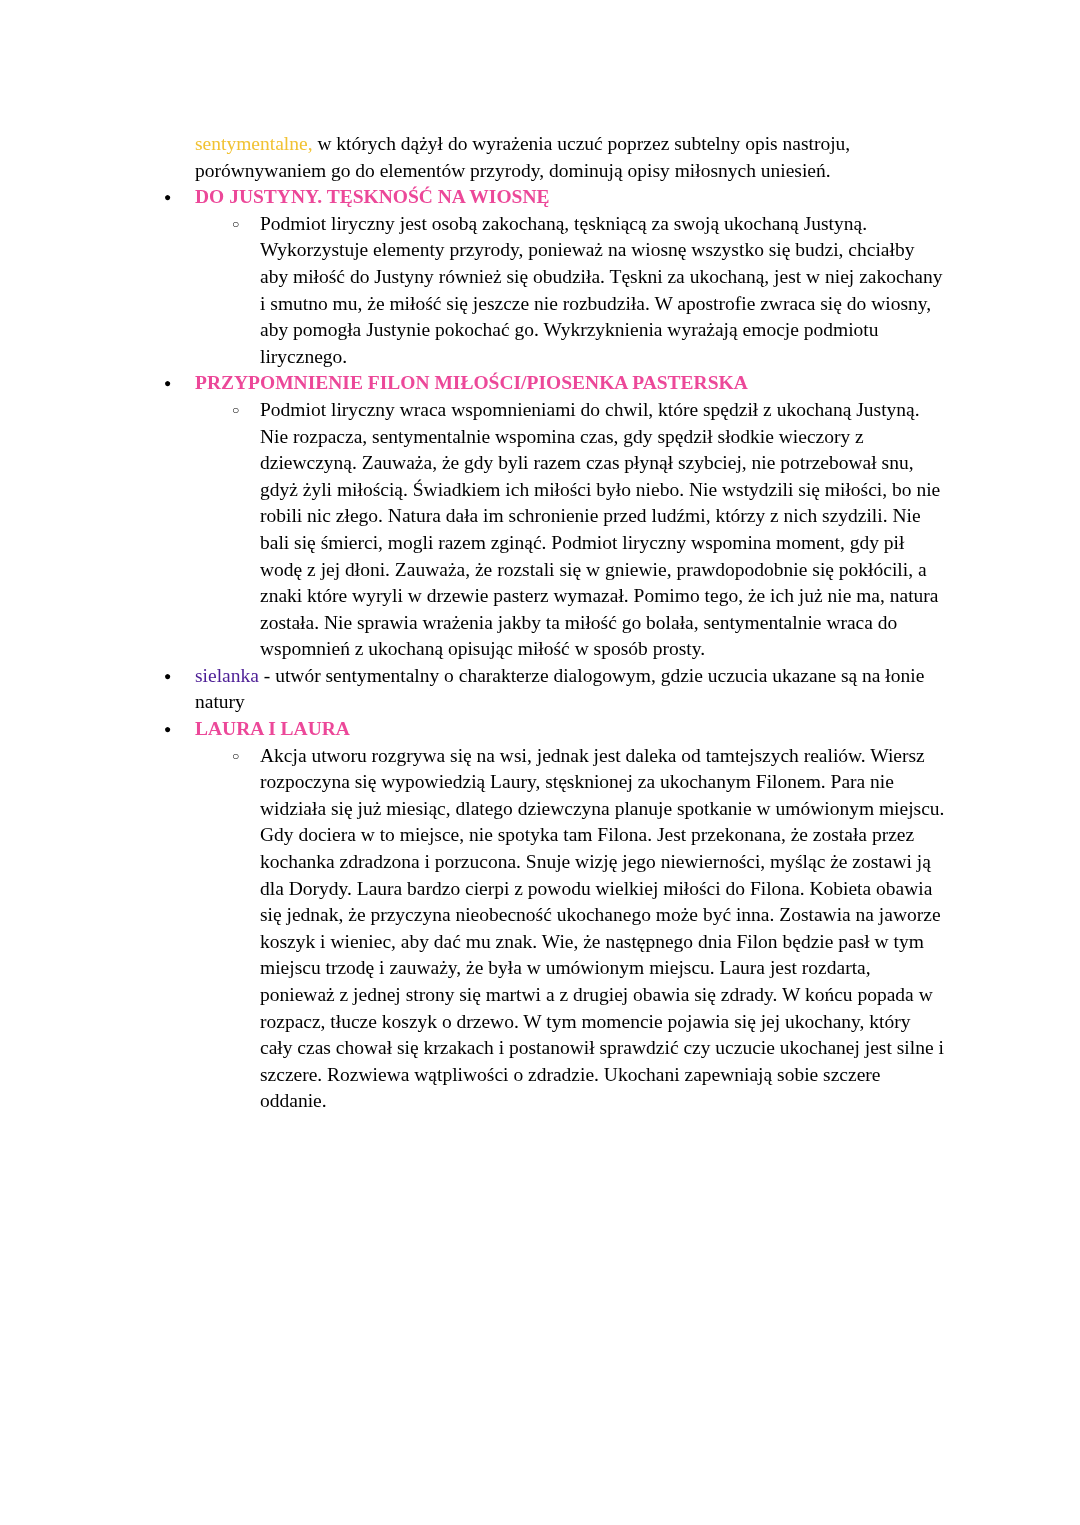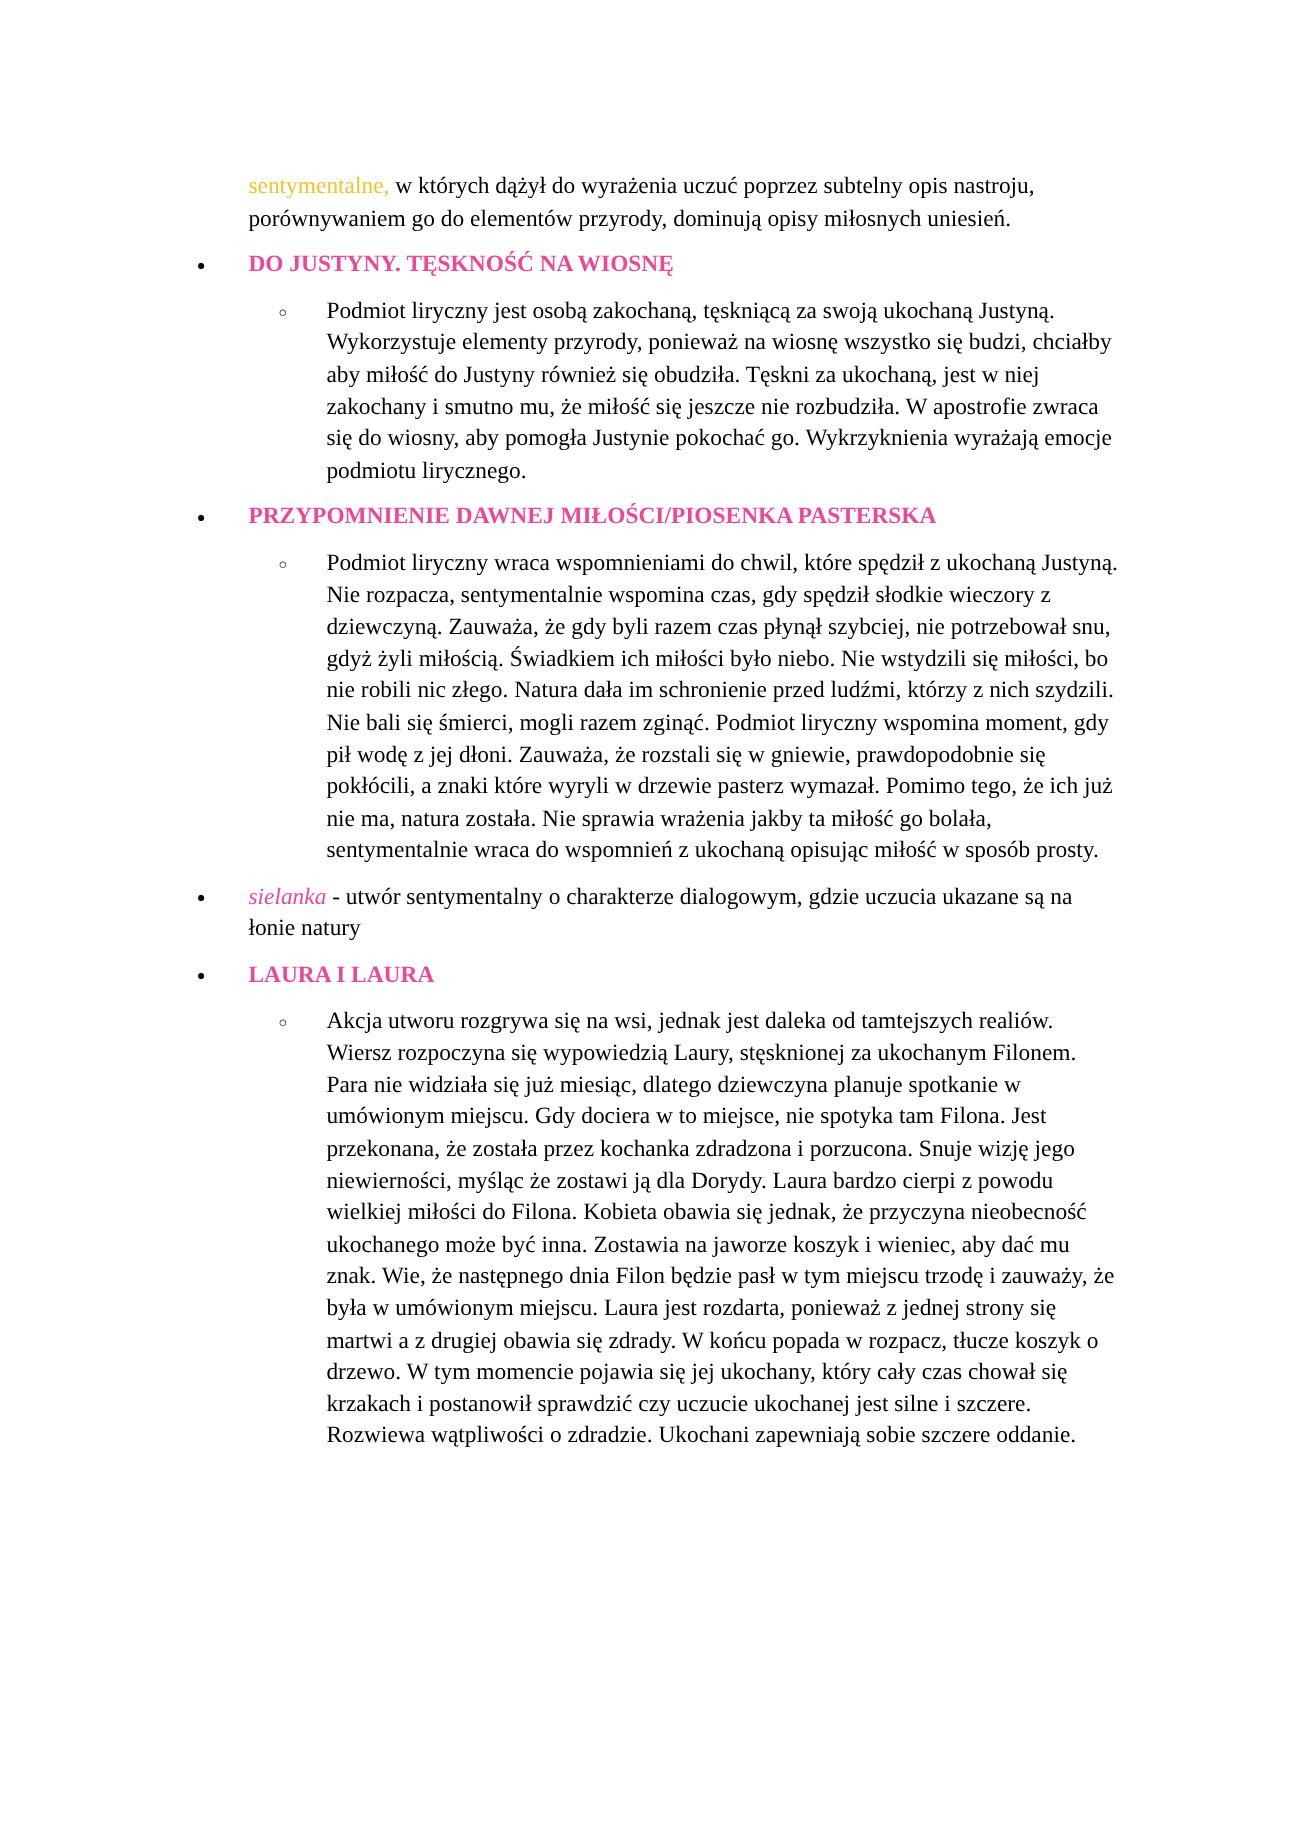--- a/index.html
+++ b/index.html
@@ -18,21 +18,21 @@
     color: #000000;
     overflow: hidden;
   }
   .content {
     position: absolute;
     left: 195px;
     top: 131px;
     width: 752px;
   }
   p, .para {
-    margin: 12px;
+    margin: 0;
     padding: 0;
   }
   .item-l1 {
     position: relative;
   }
   .item-l1 > .marker {
     position: absolute;
     left: -31px;
     top: 0px;
     font-size: 12px;
@@ -52,22 +52,21 @@
     color: #000000;
   }
   .heading {
     color: #ec4899;
     font-weight: bold;
   }
   .accent {
     color: #f1c232;
   }
   .term {
-    color: #ec4899;
-    font-style: italic;
+    color: #4c1d95;
   }
 </style>
 </head>
 <body>
 
 <div class="page">
   <div class="content">
 
     <p class="para"><span class="accent">sentymentalne,</span><span> w których dążył do wyrażenia uczuć poprzez subtelny opis nastroju, porównywaniem go do elementów przyrody, dominują opisy miłosnych uniesień.</span></p>
 
@@ -76,21 +75,21 @@
       <div class="para heading">DO JUSTYNY. TĘSKNOŚĆ NA WIOSNĘ</div>
     </div>
 
     <div class="item-l2">
       <span class="marker">○</span>
       <div class="para">Podmiot liryczny jest osobą zakochaną, tęskniącą za swoją ukochaną Justyną. Wykorzystuje elementy przyrody, ponieważ na wiosnę wszystko się budzi, chciałby aby miłość do Justyny również się obudziła. Tęskni za ukochaną, jest w niej zakochany i smutno mu, że miłość się jeszcze nie rozbudziła. W apostrofie zwraca się do wiosny, aby pomogła Justynie pokochać go. Wykrzyknienia wyrażają emocje podmiotu lirycznego.</div>
     </div>
 
     <div class="item-l1">
       <span class="marker">●</span>
-      <div class="para heading">PRZYPOMNIENIE DAWNEJ MIŁOŚCI/PIOSENKA PASTERSKA</div>
+      <div class="para heading">PRZYPOMNIENIE FILON MIŁOŚCI/PIOSENKA PASTERSKA</div>
     </div>
 
     <div class="item-l2">
       <span class="marker">○</span>
       <div class="para">Podmiot liryczny wraca wspomnieniami do chwil, które spędził z ukochaną Justyną. Nie rozpacza, sentymentalnie wspomina czas, gdy spędził słodkie wieczory z dziewczyną. Zauważa, że gdy byli razem czas płynął szybciej, nie potrzebował snu, gdyż żyli miłością. Świadkiem ich miłości było niebo. Nie wstydzili się miłości, bo nie robili nic złego. Natura dała im schronienie przed ludźmi, którzy z nich szydzili. Nie bali się śmierci, mogli razem zginąć. Podmiot liryczny wspomina moment, gdy pił wodę z jej dłoni. Zauważa, że rozstali się w gniewie, prawdopodobnie się pokłócili, a znaki które wyryli w drzewie pasterz wymazał. Pomimo tego, że ich już nie ma, natura została. Nie sprawia wrażenia jakby ta miłość go bolała, sentymentalnie wraca do wspomnień z ukochaną opisując miłość w sposób prosty.</div>
     </div>
 
     <div class="item-l1">
       <span class="marker">●</span>
       <div class="para"><span class="term">sielanka</span><span> - utwór sentymentalny o charakterze dialogowym, gdzie uczucia ukazane są na łonie natury</span></div>

